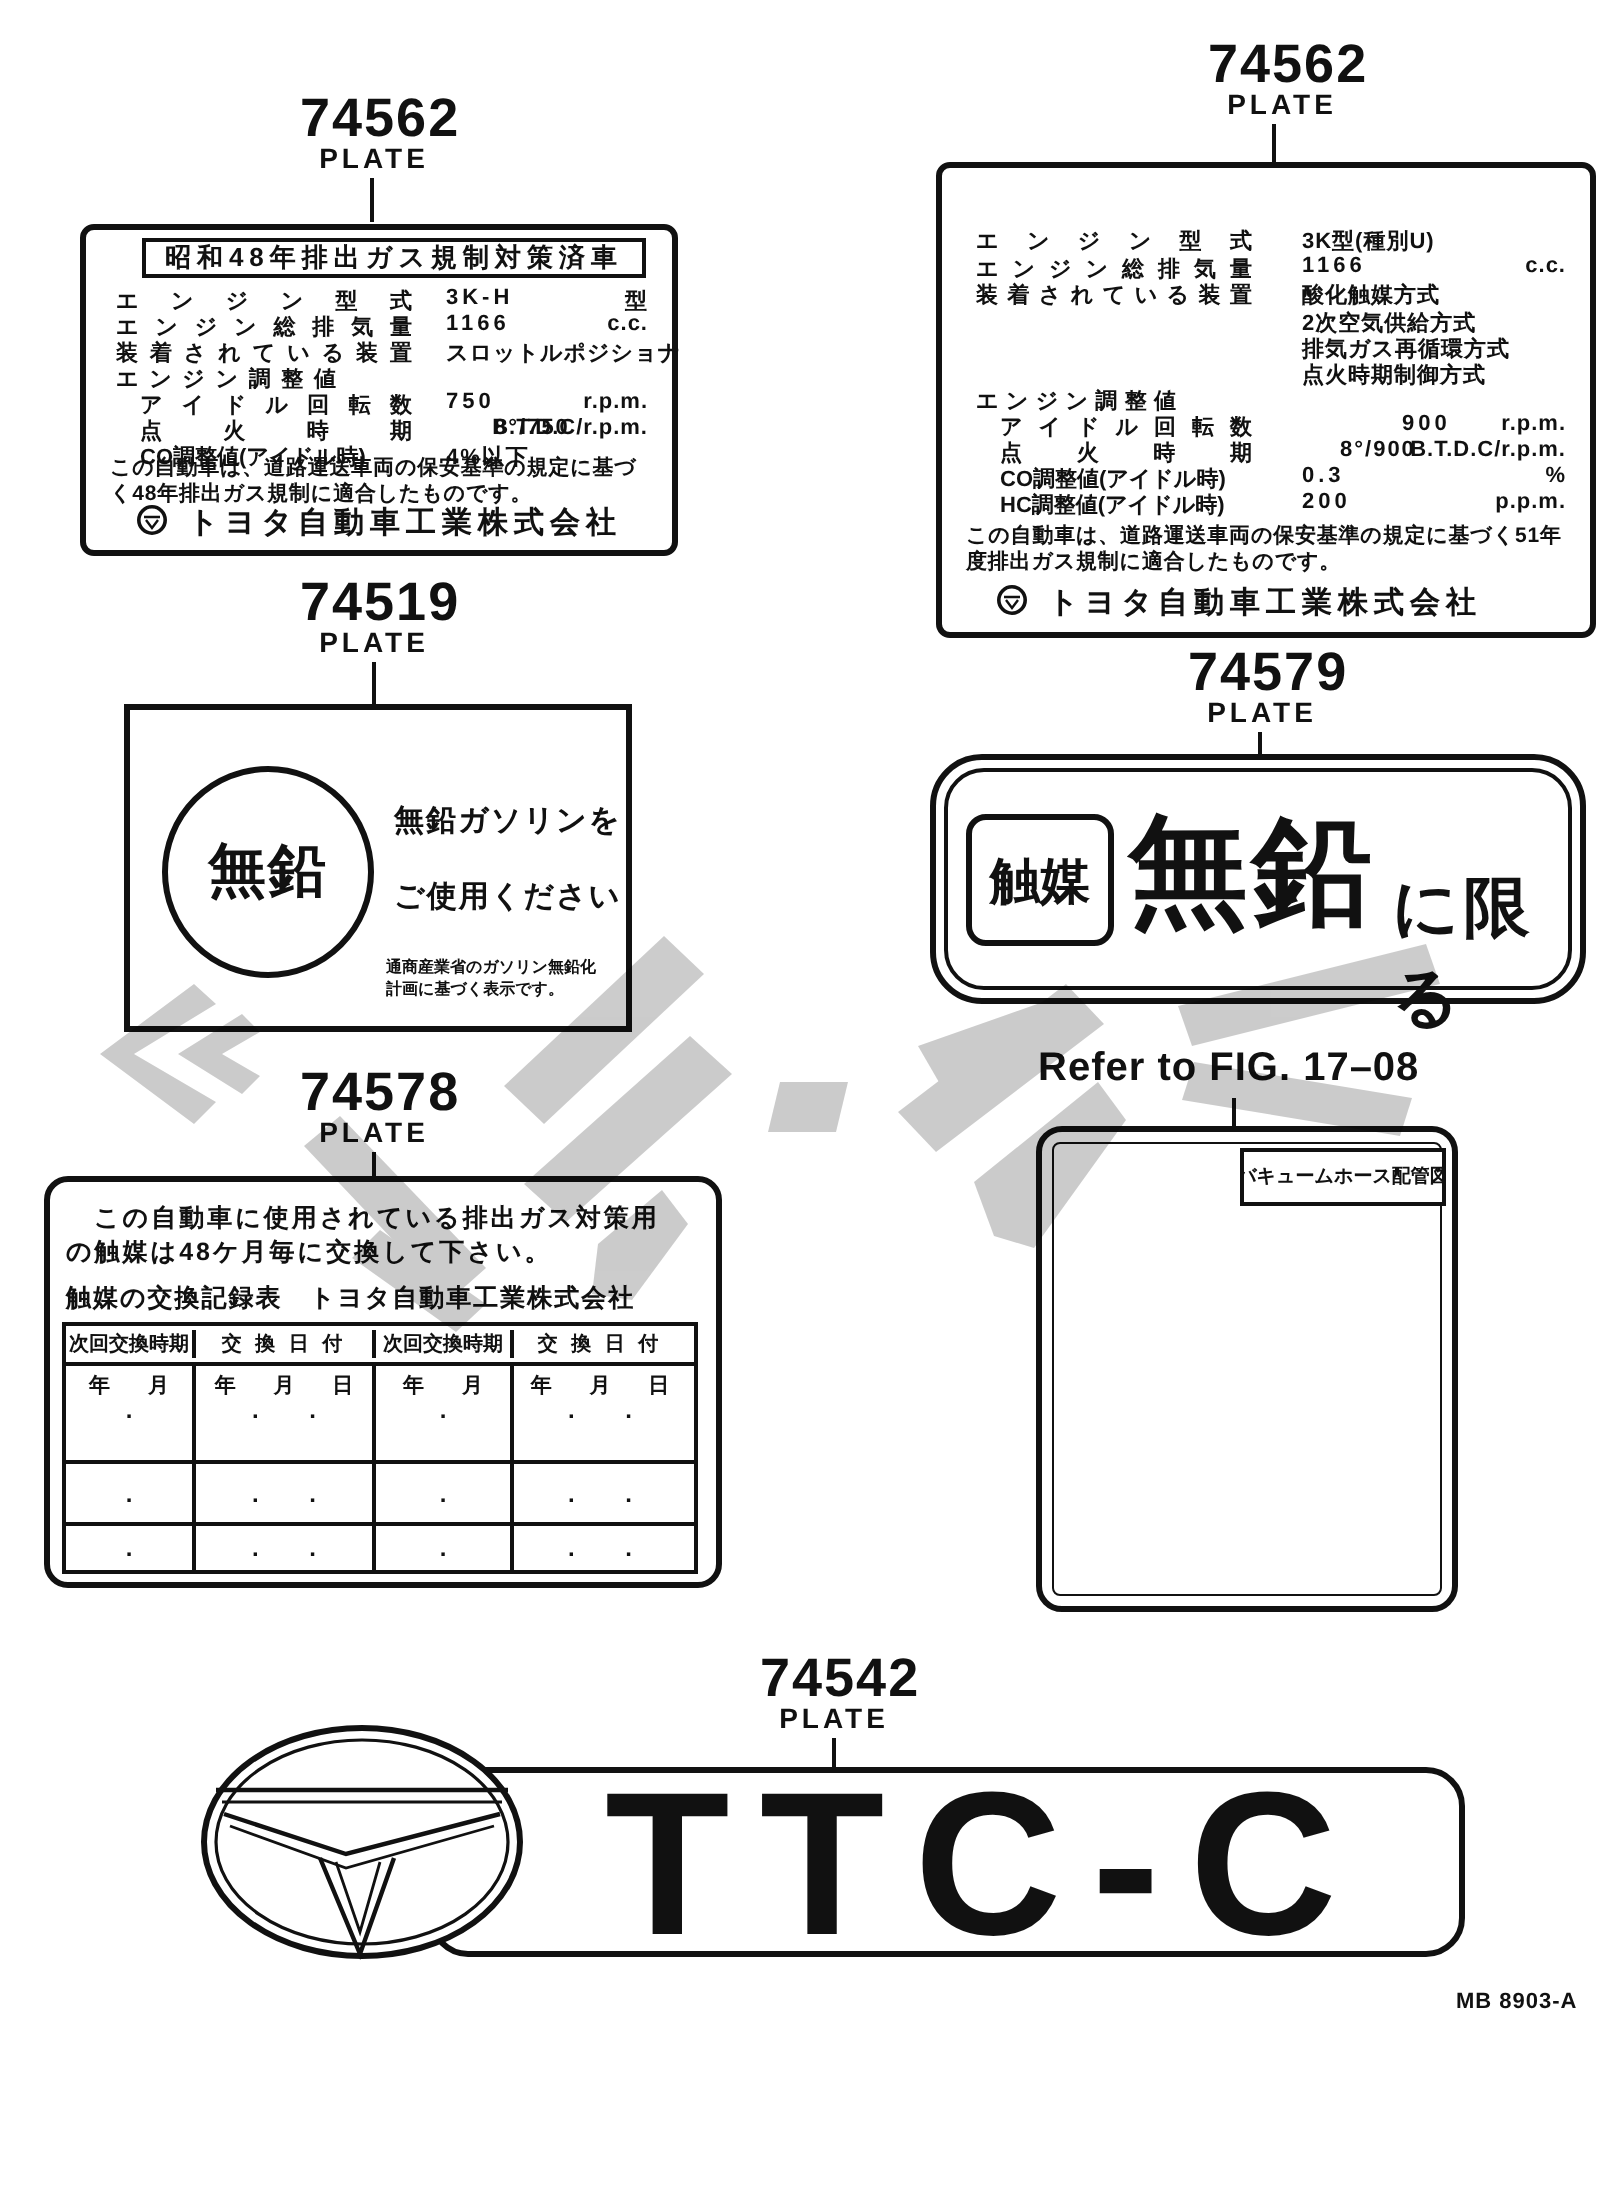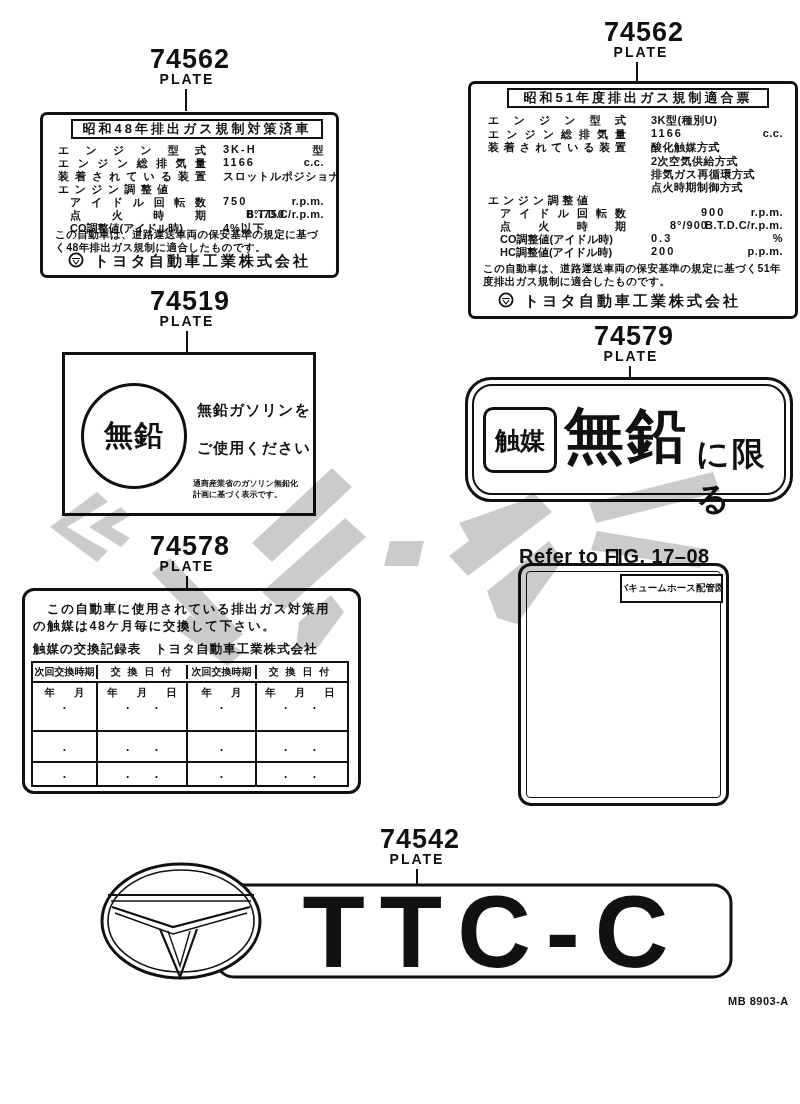--- a/index.html
+++ b/index.html
@@ -33,21 +33,21 @@
   .cat .inner{position:absolute;inset:4px;border:2.5px solid #111;border-radius:20px;}
   .cat .tag{position:absolute;border:3px solid #111;border-radius:10px;display:flex;align-items:center;justify-content:center;
             font-size:25px;font-weight:bold;}
   .cat .big{position:absolute;font-size:60px;font-weight:bold;letter-spacing:2px;line-height:60px;}
   .cat .rest{position:absolute;font-size:33px;font-weight:bold;letter-spacing:2px;}
   
   .figbox{position:absolute;border:3px solid #111;border-radius:13px;background:transparent;}
   .figbox .in{position:absolute;inset:5px;border:1.5px solid #111;border-radius:4px;}
   .figbox .tag{position:absolute;border:2px solid #111;font-size:9.5px;font-weight:bold;display:flex;align-items:center;
                justify-content:center;white-space:nowrap;overflow:hidden;background:#fff;}
-  .refer{position:absolute;font-size:20px;font-weight:600;letter-spacing:0.5px;white-space:nowrap;margin-top:22px;}
+  .refer{position:absolute;font-size:20px;font-weight:600;letter-spacing:0.5px;white-space:nowrap;}
   
   .rec{position:absolute;border:3px solid #111;border-radius:12px;background:#fff;}
   .rec .tline{position:absolute;font-size:12.5px;font-weight:bold;letter-spacing:1.5px;white-space:nowrap;}
   .rtable{position:absolute;border:2px solid #111;display:flex;flex-direction:column;}
   .rtr{display:flex;border-top:2px solid #111;flex:0 0 auto;}
   .rtr.first{border-top:none;align-items:center;}
   .rtc{border-left:2px solid #111;box-sizing:border-box;display:flex;flex-direction:column;align-items:center;justify-content:center;}
   .rtc.c0{border-left:none;}
   .rth{font-size:10px;font-weight:bold;white-space:nowrap;letter-spacing:0;}
   .rsub{font-size:10.5px;font-weight:bold;word-spacing:16px;white-space:pre;}
@@ -139,21 +139,20 @@
       <span class="tlogo">
         <svg width="16" height="16" viewBox="0 0 16 16">
             <circle cx="8" cy="8" r="6.6" fill="none" stroke="#111" stroke-width="1.8"></circle>
             <path d="M4,6.5 L12,6.5 M5,8 L8,12 L11,8" fill="none" stroke="#111" stroke-width="1.2"></path>
           </svg>
       </span><span>トヨタ自動車工業株式会社</span>
     </div>
   </div>
 
   <div class="spec" style="left:468px;top:81px;width:324px;height:232px;">
-    <div class="title" style="left:36px;top:4px;width:258px;">昭和51年度排出ガス規制適合票</div>
 
     <div class="srow" style="left:17px;top:29px;width:295px;">
       <span class="lab" style="width:138px;">エンジン型式</span>
       <span class="val" style="left:163px;letter-spacing:0.5px;">3K型(種別U)</span>
     </div>
     <div class="srow" style="left:17px;top:43px;width:295px;">
       <span class="lab" style="width:138px;">エンジン総排気量</span>
       <span class="val" style="left:163px;">1166</span>
       <span class="unit">c.c.</span>
     </div>

